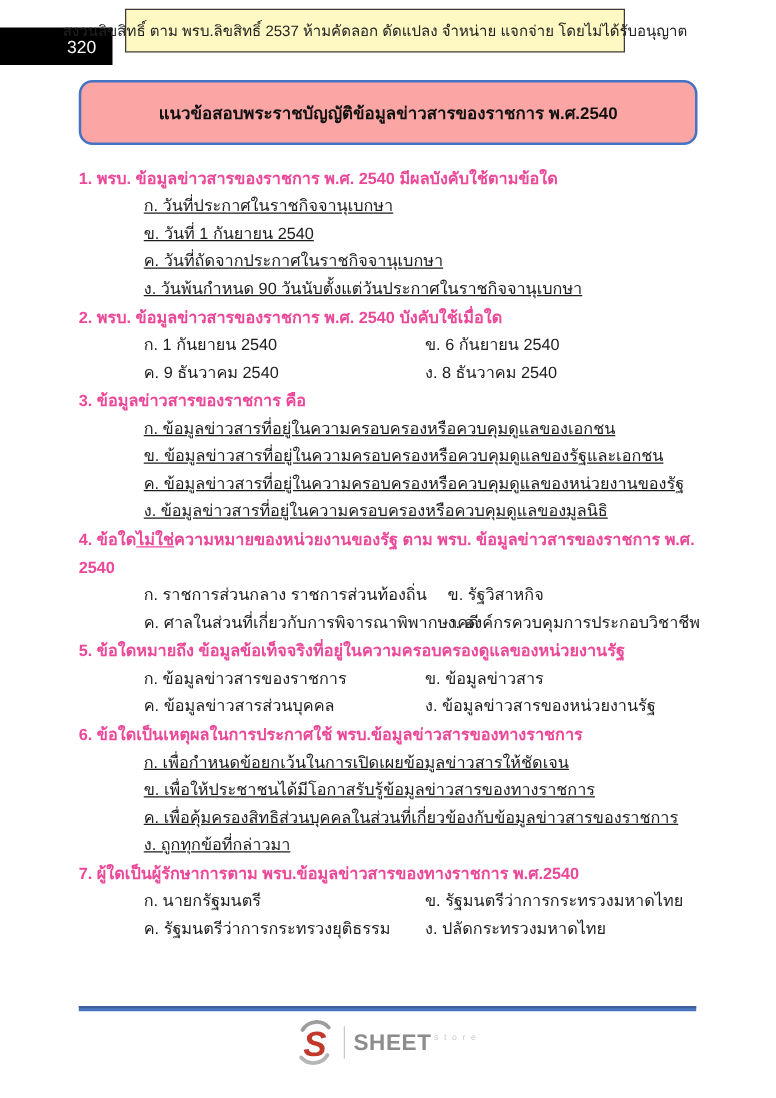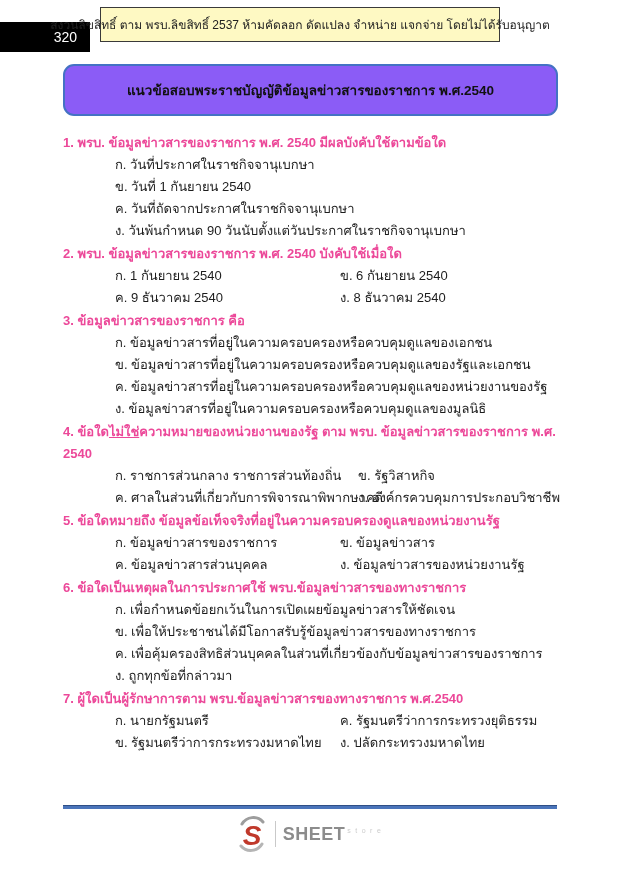--- a/index.html
+++ b/index.html
@@ -33,39 +33,39 @@
     color: #222222;
     white-space: nowrap;
   }
 
   
   .title-box {
     position: absolute; left: 63px; top: 64px;
     width: 495px; height: 52px;
     border: 2.5px solid #4472c4;
     border-radius: 11px;
-    background: #8b5cf6;
+    background: #fca5a5;
     display: flex; align-items: center; justify-content: center;
     font-weight: bold;
     font-size: 13.5px;
     color: #111111;
     text-align: center;
   }
 
   
   .content {
     position: absolute; left: 63px; top: 132px;
     width: 497px;
     font-size: 13px;
     line-height: 22px;
   }
   .question { margin-bottom: 1px; }
   .q-header { font-weight: bold; color: #ec4899; }
   .q-header .u { text-decoration: underline; }
-  .choices.list .choice { padding-left: 52px; }
+  .choices.list .choice { padding-left: 52px; text-decoration: underline; }
   .choices.grid {
     display: grid;
     grid-template-columns: minmax(225px, max-content) auto;
     padding-left: 52px;
   }
   .choice { white-space: nowrap; }
 
   
   .footer-rule {
     position: absolute; left: 63px; top: 805px;
@@ -152,22 +152,22 @@
         <div class="choice">ก. เพื่อกำหนดข้อยกเว้นในการเปิดเผยข้อมูลข่าวสารให้ชัดเจน</div>
         <div class="choice">ข. เพื่อให้ประชาชนได้มีโอกาสรับรู้ข้อมูลข่าวสารของทางราชการ</div>
         <div class="choice">ค. เพื่อคุ้มครองสิทธิส่วนบุคคลในส่วนที่เกี่ยวข้องกับข้อมูลข่าวสารของราชการ</div>
         <div class="choice">ง. ถูกทุกข้อที่กล่าวมา</div>
       </div>
     </div>
     <div class="question">
       <div class="q-header"><span>7. </span><span>ผู้ใดเป็นผู้รักษาการตาม พรบ.ข้อมูลข่าวสารของทางราชการ พ.ศ.2540</span></div>
       <div class="choices grid">
         <div class="choice">ก. นายกรัฐมนตรี</div>
+        <div class="choice">ข. รัฐมนตรีว่าการกระทรวงมหาดไทย</div>
         <div class="choice">ค. รัฐมนตรีว่าการกระทรวงยุติธรรม</div>
-        <div class="choice">ข. รัฐมนตรีว่าการกระทรวงมหาดไทย</div>
         <div class="choice">ง. ปลัดกระทรวงมหาดไทย</div>
       </div>
     </div>
   </div>
 
 <div class="footer-rule"></div>
 <div class="footer-logo">
   <svg class="logo-icon" viewBox="0 0 32 36">
     <path d="M 6 8 A 13 13 0 0 1 27 6" fill="none" stroke="#9d9d9d" stroke-width="3" stroke-linecap="round"></path>
     <path d="M 26 28 A 13 13 0 0 1 5 30" fill="none" stroke="#b5b5b5" stroke-width="3" stroke-linecap="round"></path>

